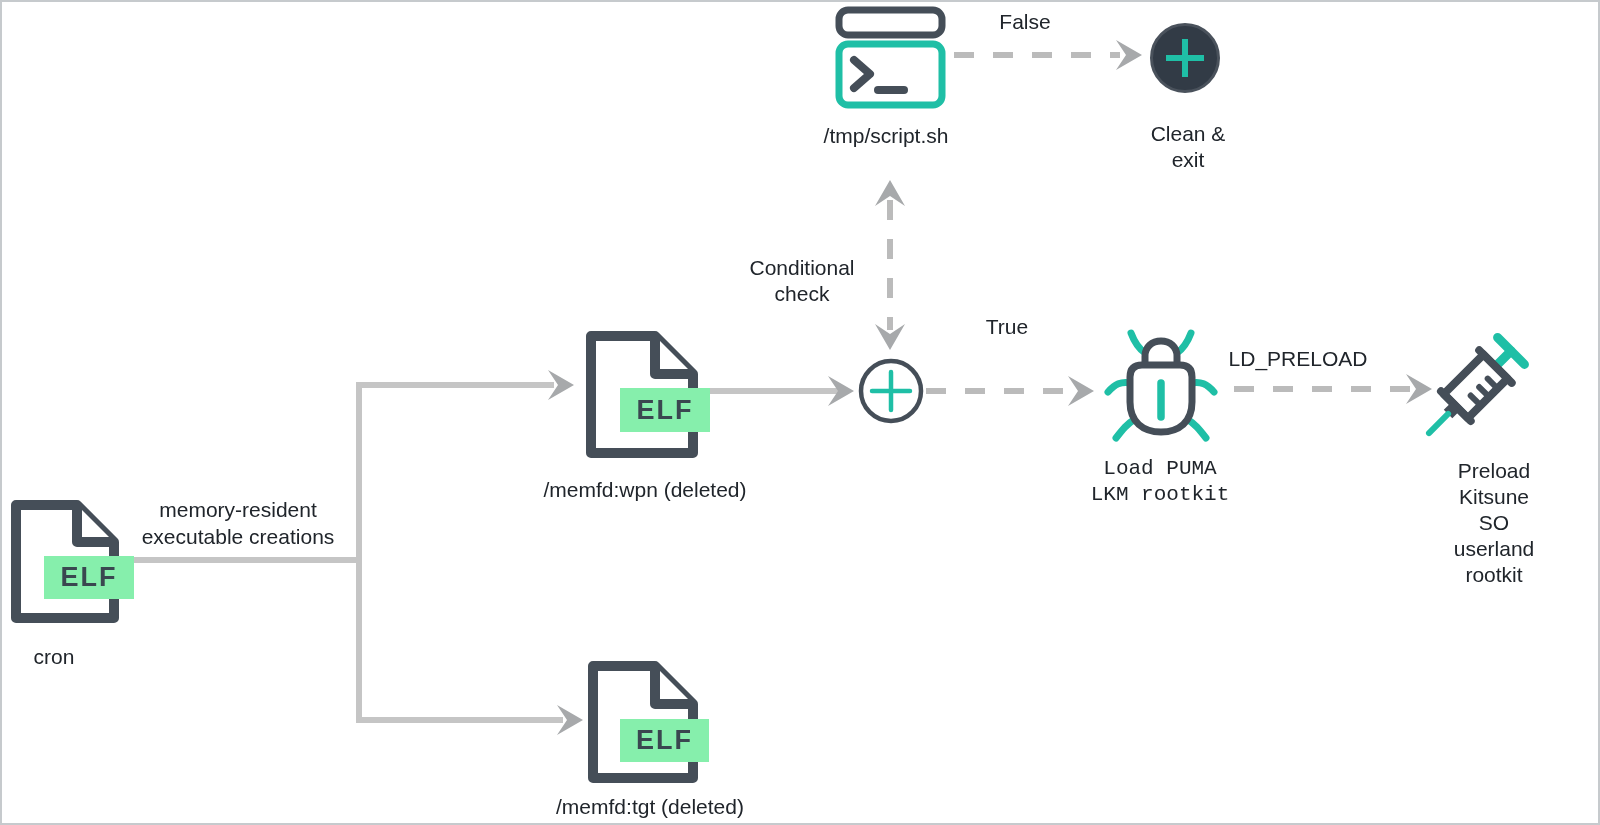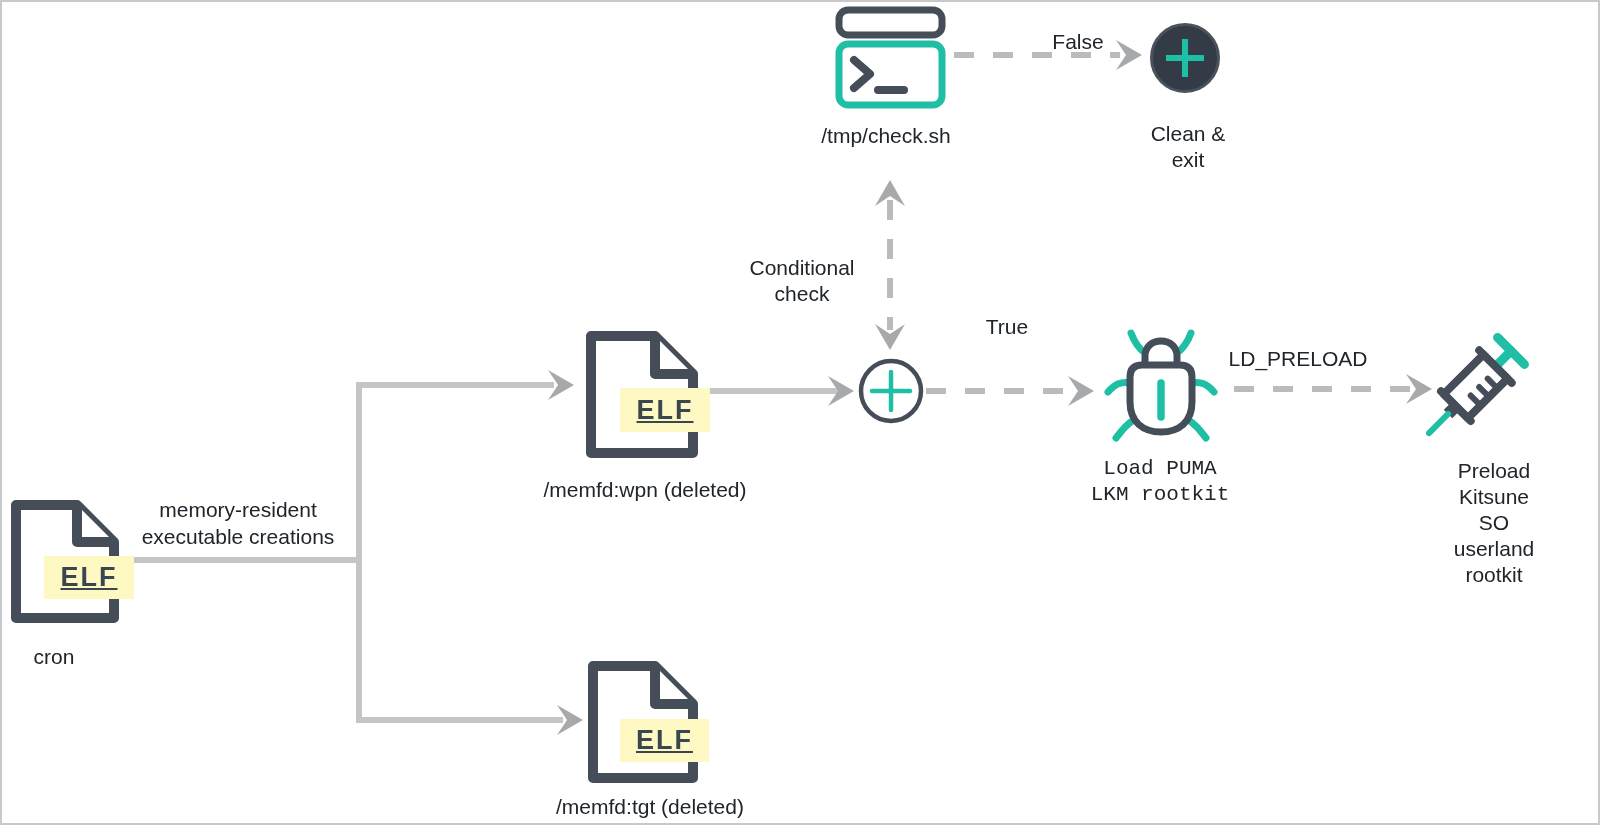--- a/index.html
+++ b/index.html
@@ -20,28 +20,27 @@
     font-size:21px;
     line-height:26px;
     text-align:center;
     transform:translateX(-50%);
     white-space:pre-line;
     color:#20252B;
   }
   .lbl.wide{line-height:27px;}
   .badge{
     position:absolute;
-    background:#fef9c3;
+    background:#86efac;
     color:#3A4750;
     font-weight:700;
     font-size:27px;
     letter-spacing:2px;
     display:flex;align-items:center;justify-content:center;
     font-family:"Liberation Sans", sans-serif;
-    text-decoration:underline;
   }
   .dark-circle{
     position:absolute;
     width:70px;height:70px;
     border-radius:50%;
     background:#323B46;
     border:3px solid #4A525C;
     box-sizing:border-box;
     display:flex;align-items:center;justify-content:center;
   }
@@ -103,21 +102,21 @@
   <div class="lbl" style="left:648px;top:792px;">/memfd:tgt (deleted)</div>
 
   <div class="node" style="left:830px;top:2px;">
     <svg width="114" height="106" viewBox="0 0 114 106">
       <rect x="7" y="6" width="103" height="25" rx="9" fill="#ffffff" stroke="#454E58" stroke-width="7"></rect>
       <rect x="7" y="40" width="103" height="61" rx="9" fill="#ffffff" stroke="#1FBFA6" stroke-width="7"></rect>
       <path d="M22 56 L38 70 L22 84" fill="none" stroke="#454E58" stroke-width="8" stroke-linecap="round" stroke-linejoin="round"></path>
       <path d="M46 86 H72" fill="none" stroke="#454E58" stroke-width="8" stroke-linecap="round"></path>
     </svg>
   </div>
-  <div class="lbl" style="left:884px;top:121px;">/tmp/check.sh</div>
+  <div class="lbl" style="left:884px;top:121px;">/tmp/script.sh</div>
 
   <div class="node" style="left:855px;top:355px;">
     <svg width="68" height="68" viewBox="0 0 68 68">
       <circle cx="34" cy="34" r="30" fill="#ffffff" stroke="#454E58" stroke-width="4.5"></circle>
       <path d="M15 34 H53 M34 15 V53" fill="none" stroke="#1FBFA6" stroke-width="4.5" stroke-linecap="round"></path>
     </svg>
   </div>
 
   <div class="dark-circle" style="left:1148px;top:21px;">
     <svg width="52" height="52" viewBox="0 0 52 52">
@@ -163,17 +162,17 @@
       </g>
     </svg>
   </div>
   <div class="lbl wide" style="left:236px;top:494px;">memory-resident
 executable creations</div>
 
   <div class="lbl" style="left:1492px;top:456px;">Preload Kitsune SO
 userland rootkit</div>
   <div class="lbl" style="left:800px;top:253px;">Conditional
 check</div>
-  <div class="lbl" style="left:1076px;top:7px;margin-top:20px;">False</div>
+  <div class="lbl" style="left:1023px;top:7px;">False</div>
   <div class="lbl" style="left:1005px;top:312px;">True</div>
   <div class="lbl" style="left:1296px;top:344px;">LD_PRELOAD</div>
 
 </div>
 
 </body></html>

